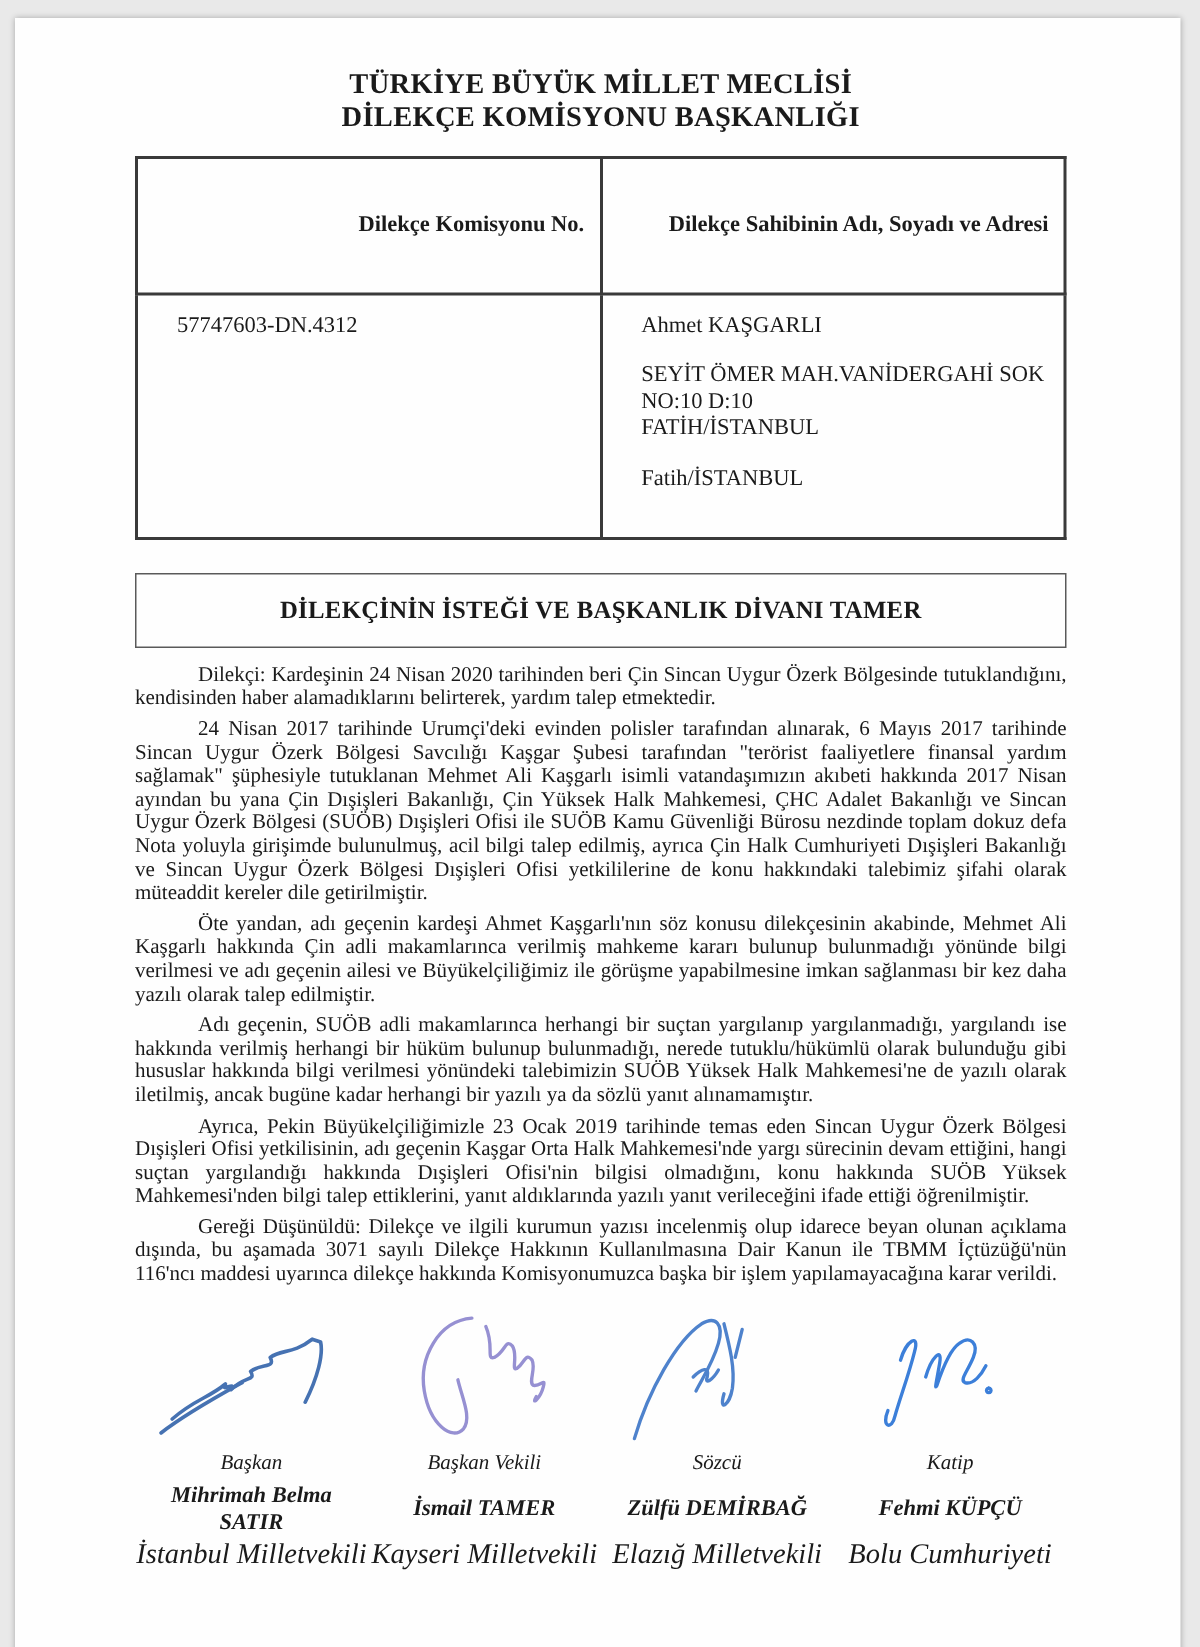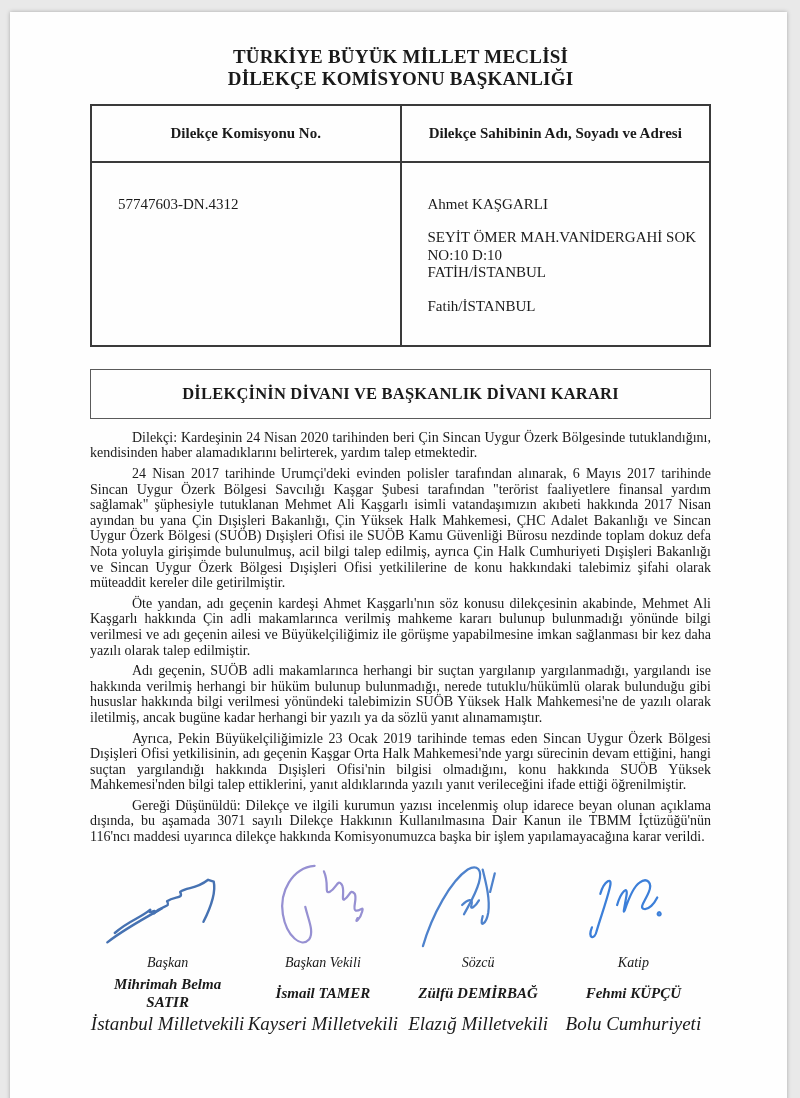--- a/index.html
+++ b/index.html
@@ -34,27 +34,27 @@
     border-collapse:collapse;
   }
   table.info-table th, table.info-table td{
     border:2px solid #3a3a3a;
     vertical-align:middle;
     font-size:15px;
   }
   table.info-table th{
     height:55px;
     font-weight:bold;
-    text-align:center;
-    padding:0 10px;
+    text-align:right;
+    padding:17px 10px;
   }
   table.info-table td{
     height:139px;
     vertical-align:top;
-    padding:33px 10px 10px 26px;
+    padding:12px 10px 10px 26px;
     border-radius:16px;
   }
   td.cell-right{padding-left:20px;}
   .addr-line{line-height:17.5px;font-size:15px;}
   .spacer16{height:16px;}
   .col-no{width:50%;}
   .decision-box{
     margin-top:22px;
     border:1.5px solid #5a5a5a;
     height:48px;
@@ -122,21 +122,21 @@
           <div class="addr-line">NO:10 D:10</div>
           <div class="addr-line">FATİH/İSTANBUL</div>
           <div class="spacer16"></div>
           <div class="addr-line">Fatih/İSTANBUL</div>
         </td>
       </tr>
     </tbody>
       </table>
 
     <div class="decision-box">
-      <span>DİLEKÇİNİN DİVANI VE BAŞKANLIK DİVANI KARARI</span>
+      <span>DİLEKÇİNİN İSTEĞİ VE BAŞKANLIK DİVANI TAMER</span>
     </div>
 
     <div class="body-text">
       <p>Dilekçi: Kardeşinin 24 Nisan 2020 tarihinden beri  Çin Sincan Uygur Özerk Bölgesinde tutuklandığını, kendisinden haber alamadıklarını belirterek, yardım talep etmektedir.</p>
       <p>24 Nisan 2017 tarihinde Urumçi'deki evinden polisler tarafından alınarak, 6 Mayıs 2017 tarihinde Sincan Uygur Özerk Bölgesi Savcılığı Kaşgar Şubesi tarafından "terörist faaliyetlere finansal yardım sağlamak" şüphesiyle tutuklanan Mehmet Ali Kaşgarlı isimli vatandaşımızın akıbeti hakkında 2017 Nisan ayından bu yana Çin Dışişleri Bakanlığı, Çin Yüksek Halk Mahkemesi, ÇHC Adalet Bakanlığı ve Sincan Uygur Özerk Bölgesi (SUÖB) Dışişleri Ofisi ile SUÖB Kamu Güvenliği Bürosu nezdinde toplam dokuz defa Nota yoluyla girişimde bulunulmuş, acil bilgi talep edilmiş, ayrıca Çin Halk Cumhuriyeti Dışişleri Bakanlığı ve Sincan Uygur Özerk Bölgesi Dışişleri Ofisi yetkililerine de konu hakkındaki talebimiz şifahi olarak müteaddit kereler dile getirilmiştir.</p>
       <p>Öte yandan, adı geçenin kardeşi Ahmet Kaşgarlı'nın söz konusu dilekçesinin akabinde, Mehmet Ali Kaşgarlı hakkında Çin adli makamlarınca verilmiş mahkeme kararı bulunup bulunmadığı yönünde bilgi verilmesi ve adı geçenin ailesi ve Büyükelçiliğimiz ile görüşme yapabilmesine imkan sağlanması bir kez daha yazılı olarak talep edilmiştir.</p>
       <p>Adı geçenin, SUÖB adli makamlarınca herhangi bir suçtan yargılanıp yargılanmadığı, yargılandı ise hakkında verilmiş herhangi bir hüküm bulunup bulunmadığı, nerede tutuklu/hükümlü olarak bulunduğu gibi hususlar hakkında bilgi verilmesi yönündeki talebimizin SUÖB Yüksek Halk Mahkemesi'ne de yazılı olarak iletilmiş, ancak bugüne kadar herhangi bir yazılı ya da sözlü yanıt alınamamıştır.</p>
       <p>Ayrıca, Pekin Büyükelçiliğimizle 23 Ocak 2019 tarihinde temas eden Sincan Uygur Özerk Bölgesi Dışişleri Ofisi yetkilisinin, adı geçenin Kaşgar Orta Halk Mahkemesi'nde yargı sürecinin devam ettiğini, hangi suçtan yargılandığı hakkında Dışişleri Ofisi'nin bilgisi olmadığını, konu hakkında SUÖB Yüksek Mahkemesi'nden bilgi talep ettiklerini, yanıt aldıklarında yazılı yanıt verileceğini ifade ettiği öğrenilmiştir.</p>
       <p>Gereği Düşünüldü: Dilekçe ve ilgili kurumun yazısı incelenmiş olup idarece beyan olunan açıklama dışında, bu aşamada 3071 sayılı Dilekçe Hakkının Kullanılmasına Dair Kanun ile TBMM İçtüzüğü'nün 116'ncı maddesi uyarınca dilekçe hakkında Komisyonumuzca başka bir işlem yapılamayacağına karar verildi.</p>
     </div>

